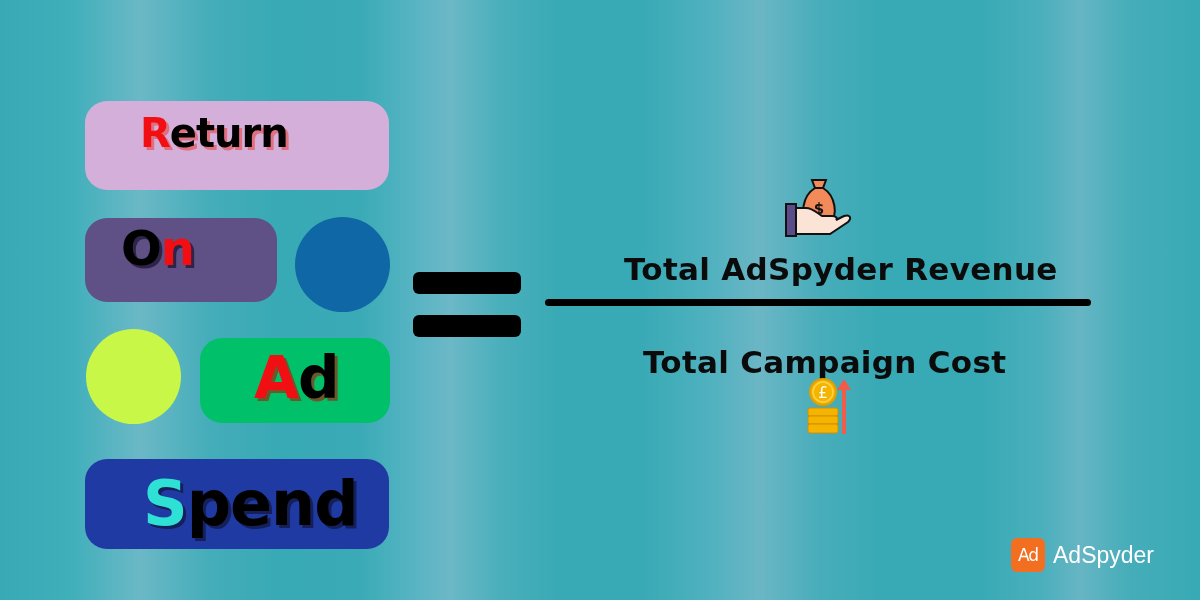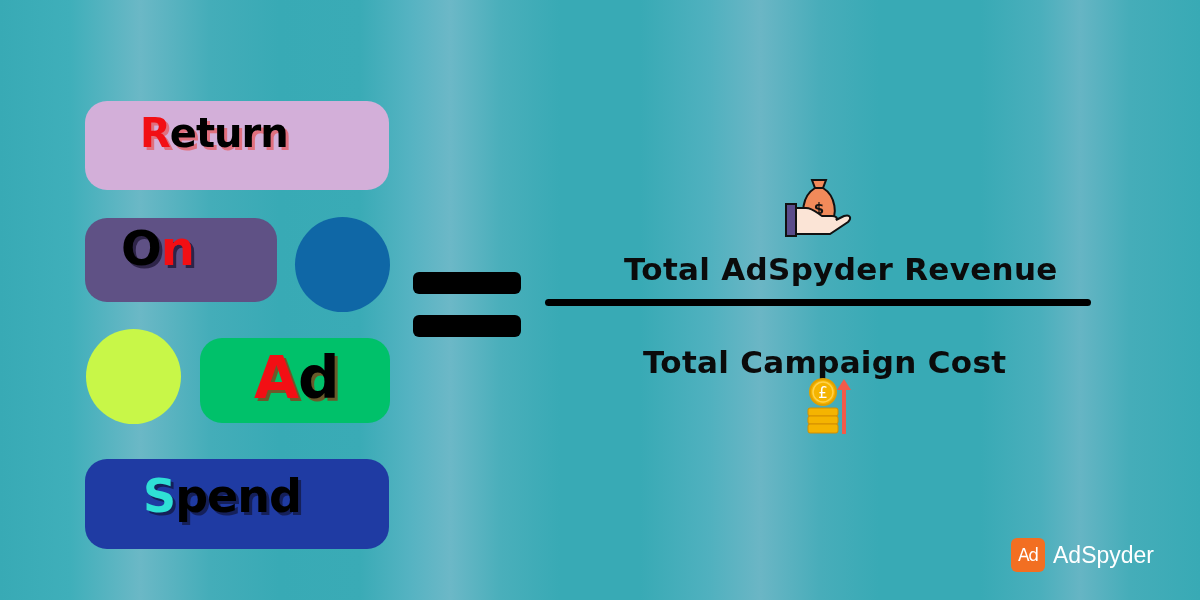--- a/index.html
+++ b/index.html
@@ -38,21 +38,21 @@
 
 <div class="circle" style="left:295px;top:217px;width:95px;height:95px;background:#0f67a6;"></div>
 <div class="circle" style="left:86px;top:329px;width:95px;height:95px;background:#c8f748;"></div>
 
 <div class="pill" style="left:200px;top:338px;width:190px;height:85px;background:#00c16a;"></div>
 <div class="word" style="left:254px;top:349px;font-size:58px;text-shadow:3px 3px 0 #6a5a2a;">
   <span style="color:#f20f14;">A</span><span style="color:#000;">d</span>
 </div>
 
 <div class="pill" style="left:85px;top:459px;width:304px;height:90px;background:#1f3ba3;"></div>
-<div class="word" style="left:143px;top:473px;font-size:46px;text-shadow:3px 3px 0 #15205a;">
+<div class="word" style="left:143px;top:473px;font-size:62px;text-shadow:3px 3px 0 #15205a;">
   <span style="color:#2fe0d5;">S</span><span style="color:#000;">pend</span>
 </div>
 
 <div>
   <div class="eq-bar" style="top:272px;"></div>
   <div class="eq-bar" style="top:315px;"></div>
 </div>
 
 <svg class="abs" style="left:782px;top:172px;" width="72" height="66" viewBox="0 0 72 66">
   <path d="M30 8 L44 8 L41 16 L33 16 Z" fill="#f28a5a" stroke="#111" stroke-width="2"></path>

